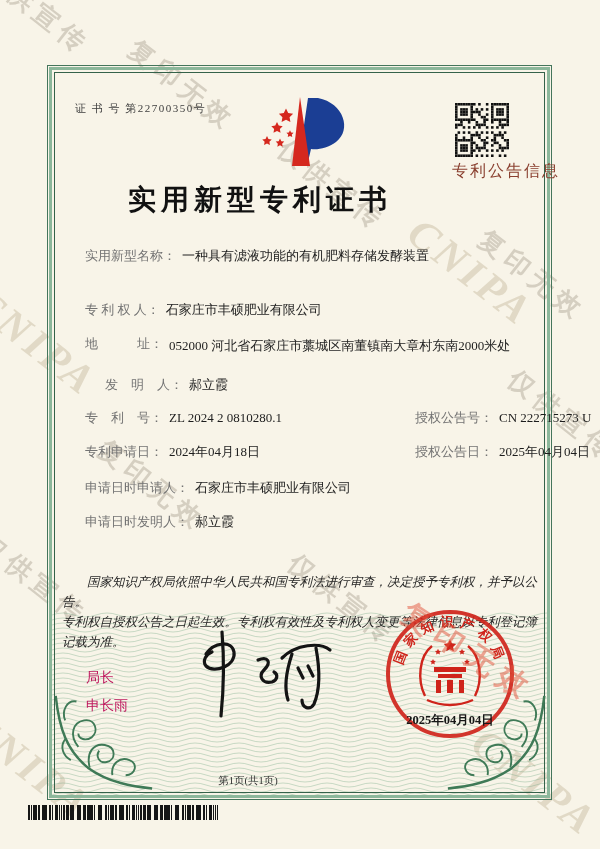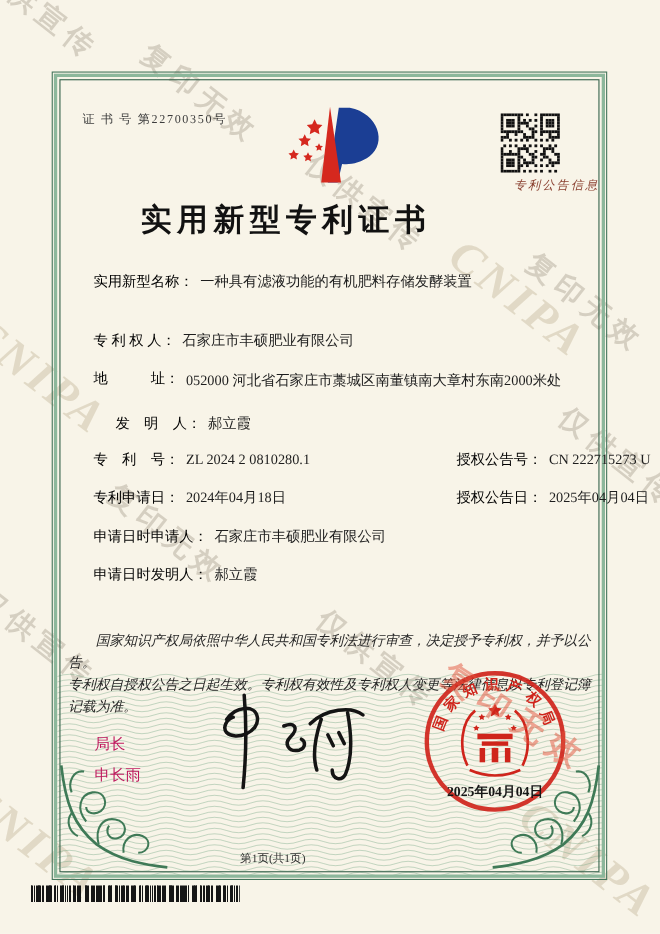--- a/index.html
+++ b/index.html
@@ -5,26 +5,26 @@
   html,body{margin:0;padding:0;}
   .page{position:relative;width:600px;height:849px;background:#f8f4e8;overflow:hidden;
         font-family:"Liberation Serif","DejaVu Serif",serif;color:#222;}
   
   .frame{position:absolute;left:47px;top:65px;width:505px;height:735px;border:1px solid #44755b;box-sizing:border-box;}
   .frame::before{content:"";position:absolute;inset:1px;border:3px solid #8cb79b;}
   .frame::after{content:"";position:absolute;inset:6px;border:1px solid #35624a;}
   .cert-no{position:absolute;left:75px;top:101px;font-size:11px;letter-spacing:1.5px;color:#3c3c3c;}
   .logo{position:absolute;left:252px;top:94px;width:100px;height:76px;}
   .qr{position:absolute;left:455px;top:103px;width:54px;height:54px;}
-  .qr-label{position:absolute;left:441px;top:161px;width:130px;text-align:center;font-size:11px;
-            letter-spacing:2px;color:#8a4030;font-style:italic;}
+  .qr-label{position:absolute;left:441px;top:161px;width:130px;text-align:center;font-size:16px;
+            letter-spacing:2px;color:#8a4030;}
   .title{position:absolute;left:0;top:181px;width:520px;text-align:center;font-size:28px;font-weight:bold;
          letter-spacing:5px;color:#111;}
   .row{position:absolute;left:85px;font-size:13px;white-space:nowrap;}
-  .row .lab{color:#000000;}
+  .row .lab{color:#737373;}
   .row .val{color:#1d1d1d;margin-left:6px;}
   .row-addr{white-space:normal;}
   .row-addr .val{display:inline-block;vertical-align:top;width:372px;line-height:21px;margin-left:6px;}
   .col2{position:absolute;left:330px;top:0;}
   .statement{position:absolute;left:62px;top:572px;width:478px;font-size:12.5px;line-height:20px;
              font-style:italic;color:#262626;}
   .statement .l1{text-indent:2em;}
   .officer{position:absolute;left:86px;top:664px;font-size:14px;line-height:28px;color:#be185d;}
   .sig{position:absolute;left:180px;top:626px;width:160px;height:96px;}
   .seal{position:absolute;left:386px;top:610px;width:128px;height:128px;border:4px solid rgba(207,36,27,.92);

